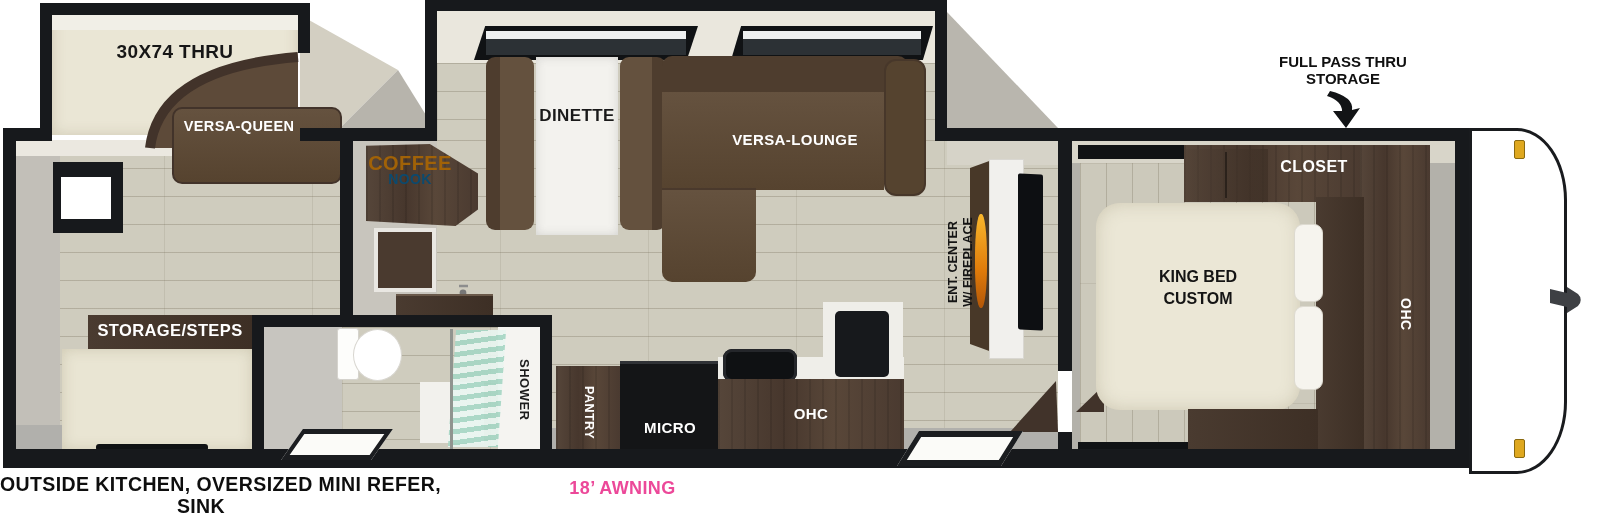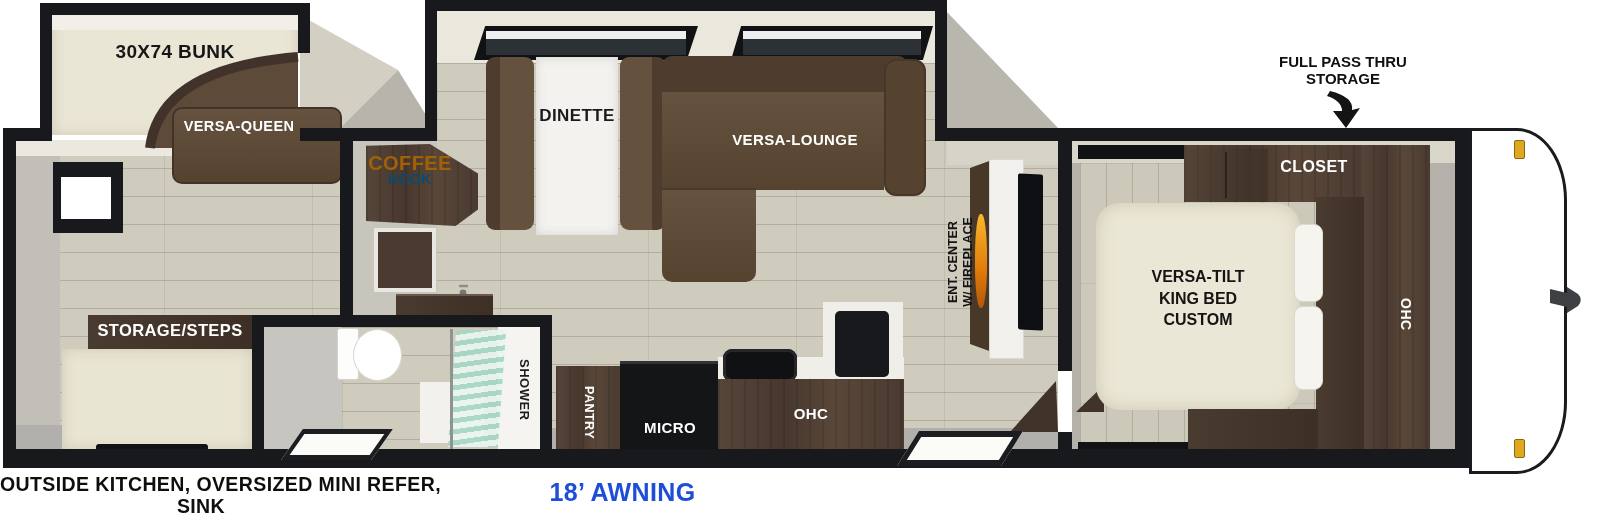--- a/index.html
+++ b/index.html
@@ -174,43 +174,42 @@
   <div class="wall" style="left:3px;top:128px;width:13px;height:333px;z-index:8;"></div>
   <div class="wall" style="left:340px;top:135px;width:13px;height:192px;z-index:8;"></div>
   <div class="wall" style="left:252px;top:315px;width:300px;height:12px;z-index:8;"></div>
   <div class="wall" style="left:252px;top:315px;width:12px;height:145px;z-index:8;"></div>
   <div class="wall" style="left:540px;top:315px;width:12px;height:145px;z-index:8;"></div>
   <div class="wall" style="left:1058px;top:141px;width:14px;height:230px;z-index:8;"></div>
   <div class="wall" style="left:1058px;top:432px;width:14px;height:20px;z-index:8;"></div>
   <div class="wall" style="left:1455px;top:128px;width:14px;height:340px;z-index:8;"></div>
   <div class="wall" style="left:3px;top:449px;width:1464px;height:19px;z-index:7;"></div>
 
-  <div class="lbl" style="left:95px;top:42px;width:160px;font-size:19px;color:#161616;">30X74 BUNK</div>
+  <div class="lbl" style="left:95px;top:42px;width:160px;font-size:19px;color:#161616;">30X74 THRU</div>
   <div class="lbl" style="left:174px;top:119px;width:130px;font-size:14.5px;color:#ffffff;">VERSA-QUEEN</div>
   <div class="lbl" style="left:532px;top:107px;width:90px;font-size:17px;color:#1a1a1a;">DINETTE</div>
   <div class="lbl" style="left:700px;top:132px;width:190px;font-size:15px;color:#ffffff;">VERSA-LOUNGE</div>
   <div class="lbl" style="left:368px;top:153px;width:84px;font-size:20px;color:#a16207;">COFFEE</div>
   <div class="lbl" style="left:368px;top:172px;width:84px;font-size:14px;color:#0c4a6e;">NOOK</div>
   <div class="lbl" style="left:88px;top:322px;width:164px;font-size:16.5px;color:#ffffff;">STORAGE/STEPS</div>
   <div class="vtext abs" style="left:506px;top:341px;width:26px;height:98px;font-size:13px;color:#1c1c1c;">SHOWER</div>
   <div class="vtext abs" style="left:574px;top:372px;width:22px;height:80px;font-size:12.5px;color:#ffffff;">PANTRY</div>
   <div class="lbl" style="left:620px;top:420px;width:100px;font-size:15px;color:#ffffff;">MICRO</div>
   <div class="lbl" style="left:718px;top:406px;width:186px;font-size:15px;color:#ffffff;">OHC</div>
   <div class="abs" style="left:901px;top:247px;width:120px;height:30px;transform:rotate(-90deg);z-index:10;text-align:center;font-weight:700;font-size:12.5px;line-height:15px;color:#141414;white-space:nowrap;">
     <div>ENT. CENTER</div>
     <div>W/ FIREPLACE</div>
   </div>
   <div class="lbl" style="left:1262px;top:158px;width:104px;font-size:16px;color:#ffffff;">CLOSET</div>
   <div class="vtext abs" style="left:1388px;top:283px;width:26px;height:62px;font-size:14px;color:#ffffff;">OHC</div>
   <div class="abs" style="left:1106px;top:266px;width:184px;z-index:10;text-align:center;font-weight:700;font-size:16px;line-height:21.5px;color:#141414;">
-    <div>VERSA-TILT</div>
     <div>KING BED</div>
     <div>CUSTOM</div>
   </div>
   <div class="abs" style="left:1268px;top:53px;width:150px;z-index:10;text-align:center;font-weight:700;font-size:15px;line-height:17px;color:#101010;white-space:nowrap;">
     <div>FULL PASS THRU</div>
     <div>STORAGE</div>
   </div>
-  <div class="lbl" style="left:540px;top:479px;width:165px;font-size:25px;color:#1d4ed8;">18’ AWNING</div>
+  <div class="lbl" style="left:540px;top:479px;width:165px;font-size:18px;color:#ec4899;">18’ AWNING</div>
   <div class="lbl" style="left:0px;top:474px;width:402px;font-size:19.5px;color:#0e0e0e;">OUTSIDE KITCHEN, OVERSIZED MINI REFER,</div>
   <div class="lbl" style="left:0px;top:496px;width:402px;font-size:19.5px;color:#0e0e0e;">SINK</div>
 
 </div>
 
 </body></html>

